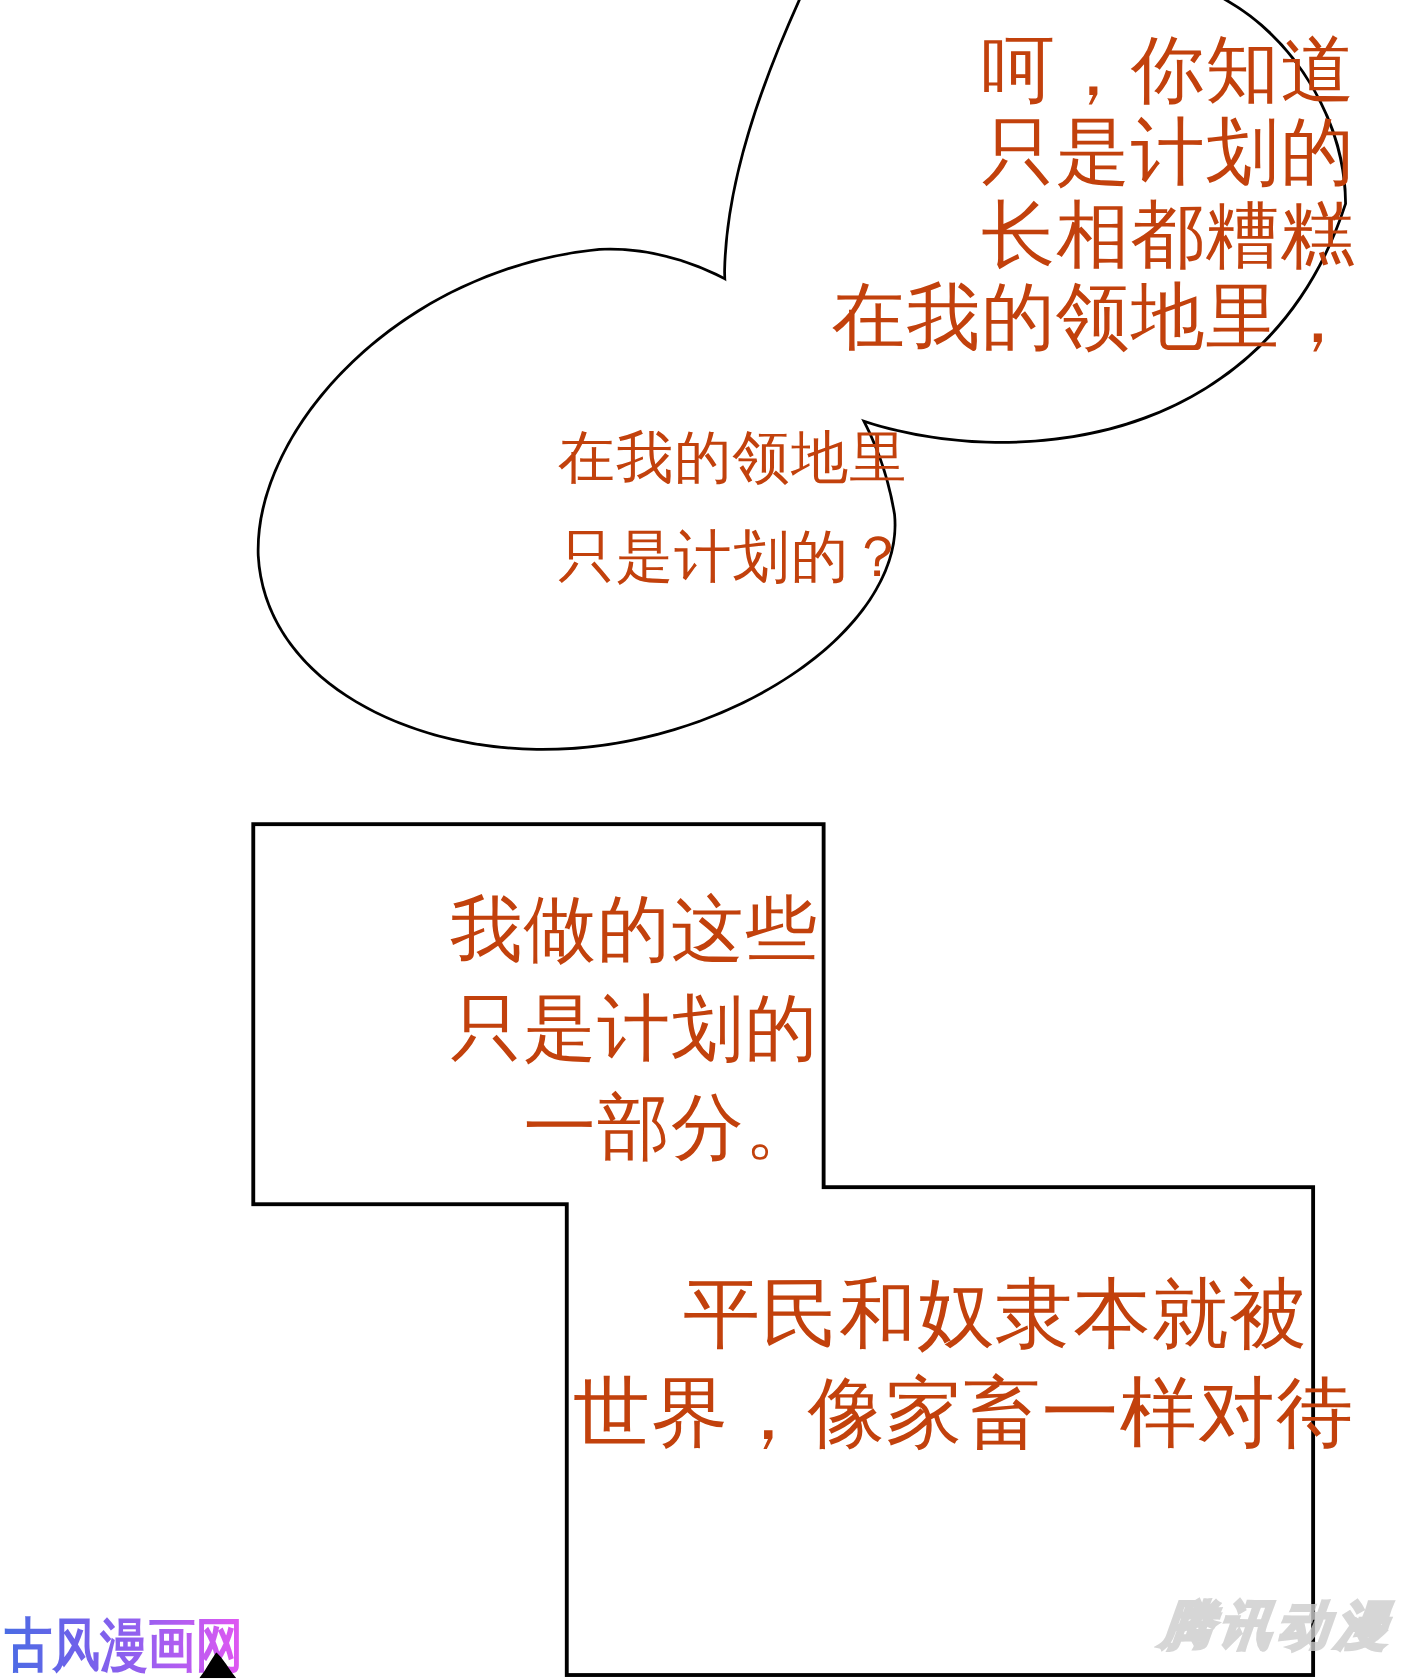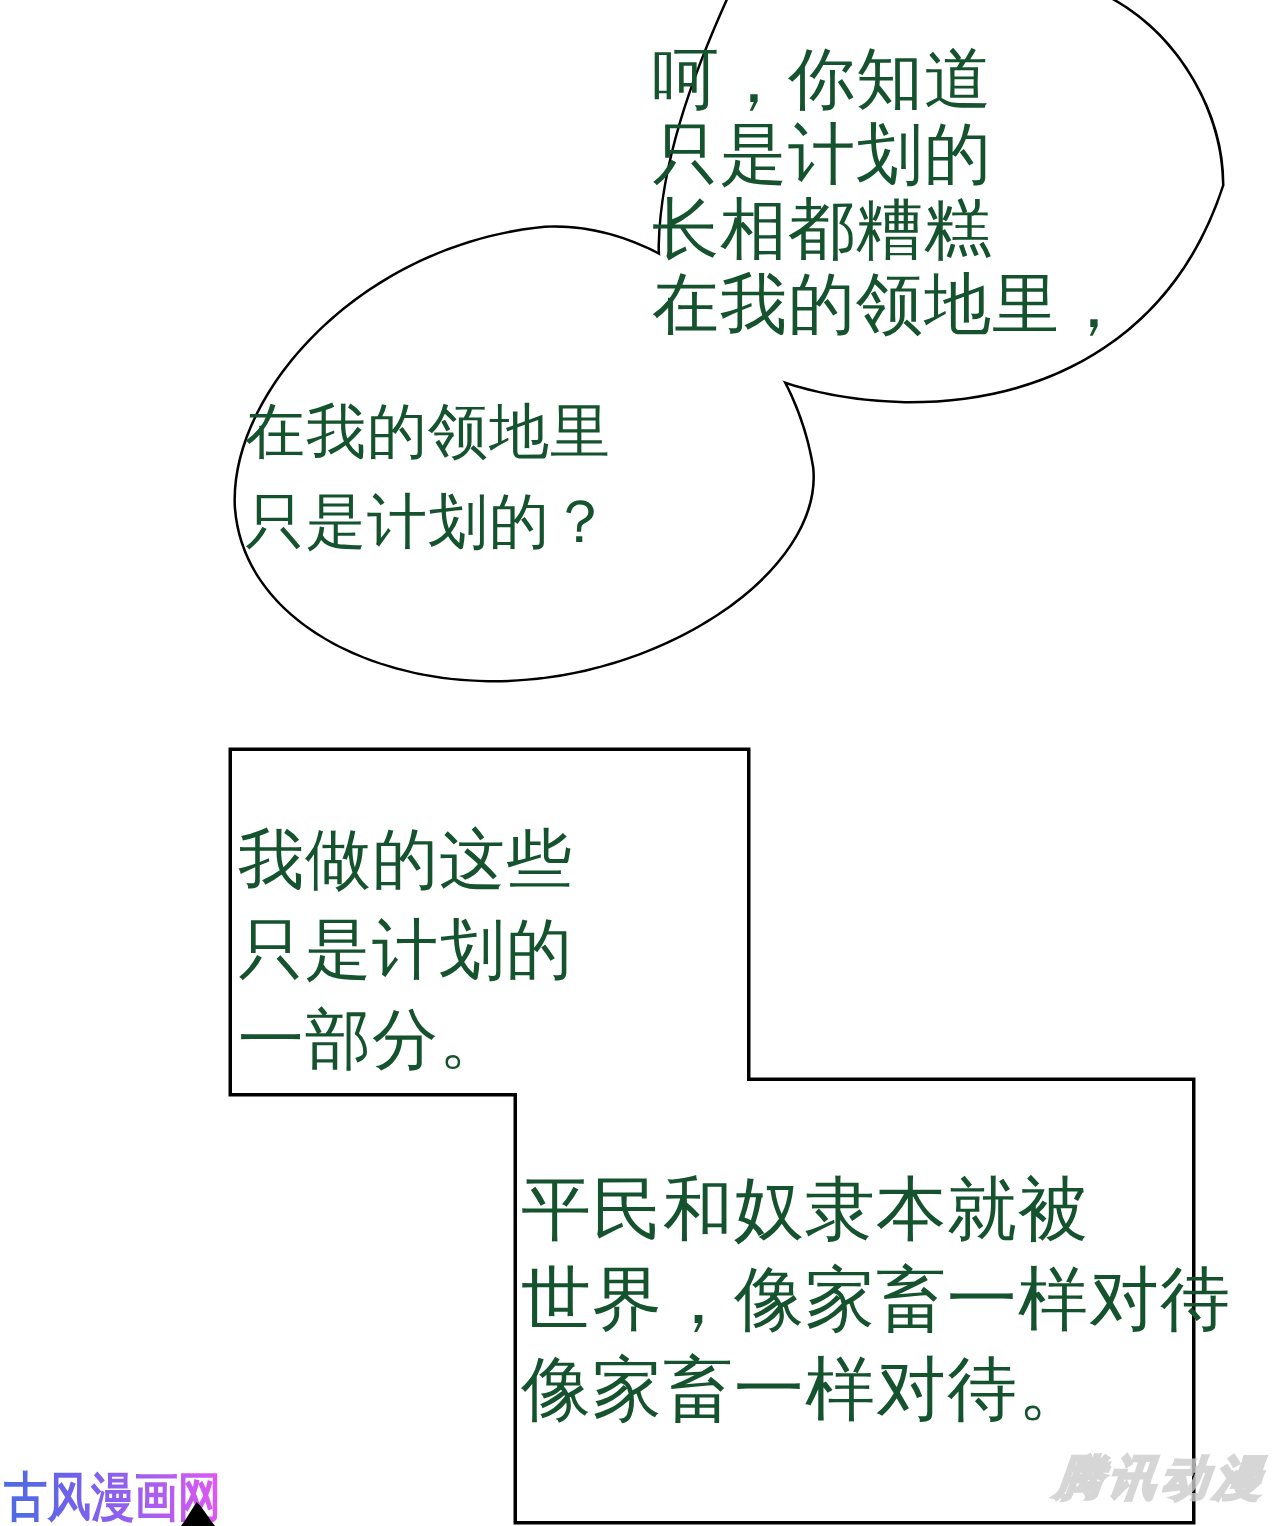--- a/index.html
+++ b/index.html
@@ -17,41 +17,40 @@
   }
   .art {
     position: absolute;
     left: 0;
     top: 0;
     width: 1280px;
     height: 1526px;
   }
   .txt {
     position: absolute;
-    text-align: left;
-    color: #14532d;
+    text-align: right;
+    color: #c2410c;
     font-weight: 500;
     letter-spacing: 1px;
-    margin-top: 15px;
   }
   .txt .line {
     white-space: nowrap;
   }
   .bubble-top-text {
     left: 652px;
     top: 26px;
     width: 580px;
     font-size: 67px;
     line-height: 75px;
   }
   .bubble-bottom-text {
     left: 245px;
     top: 372px;
     width: 580px;
-    font-size: 60px;
+    font-size: 52px;
     line-height: 90px;
   }
   .box1-text {
     left: 238px;
     top: 799px;
     width: 506px;
     font-size: 66px;
     line-height: 90px;
   }
   .box2-text {
@@ -137,21 +136,20 @@
 
   <div class="txt box1-text">
     <div class="line">我做的这些</div>
     <div class="line">只是计划的</div>
     <div class="line">一部分。</div>
   </div>
 
   <div class="txt box2-text">
     <div class="line">平民和奴隶本就被</div>
     <div class="line">世界，像家畜一样对待</div>
-    <div class="line">像家畜一样对待。</div>
   </div>
 
   <div class="wm-site">古风漫画网</div>
   <div class="wm-platform">腾讯动漫</div>
 
   <div class="silhouette-tip"></div>
 
 </div>
 
 </body></html>

